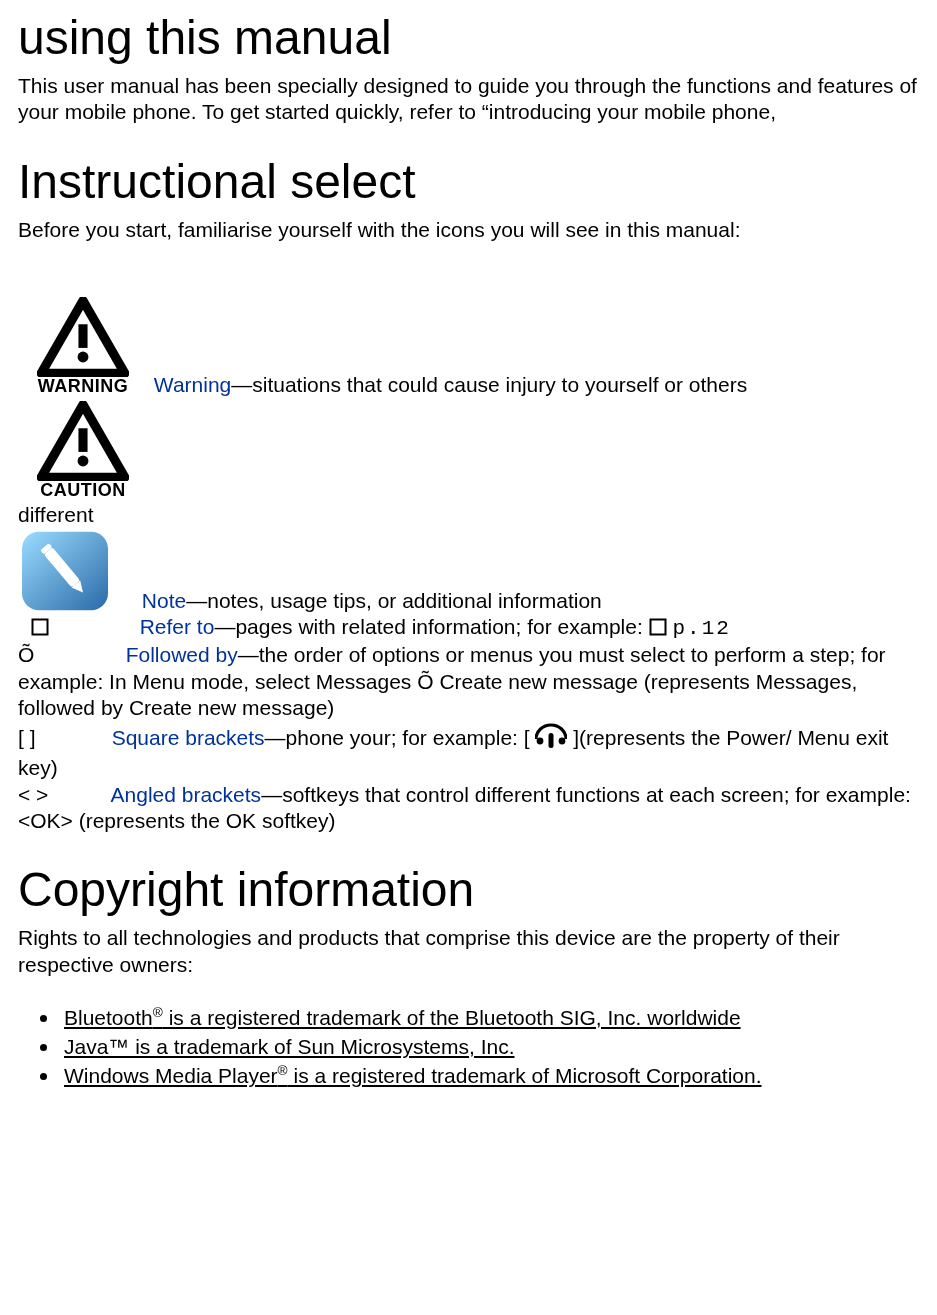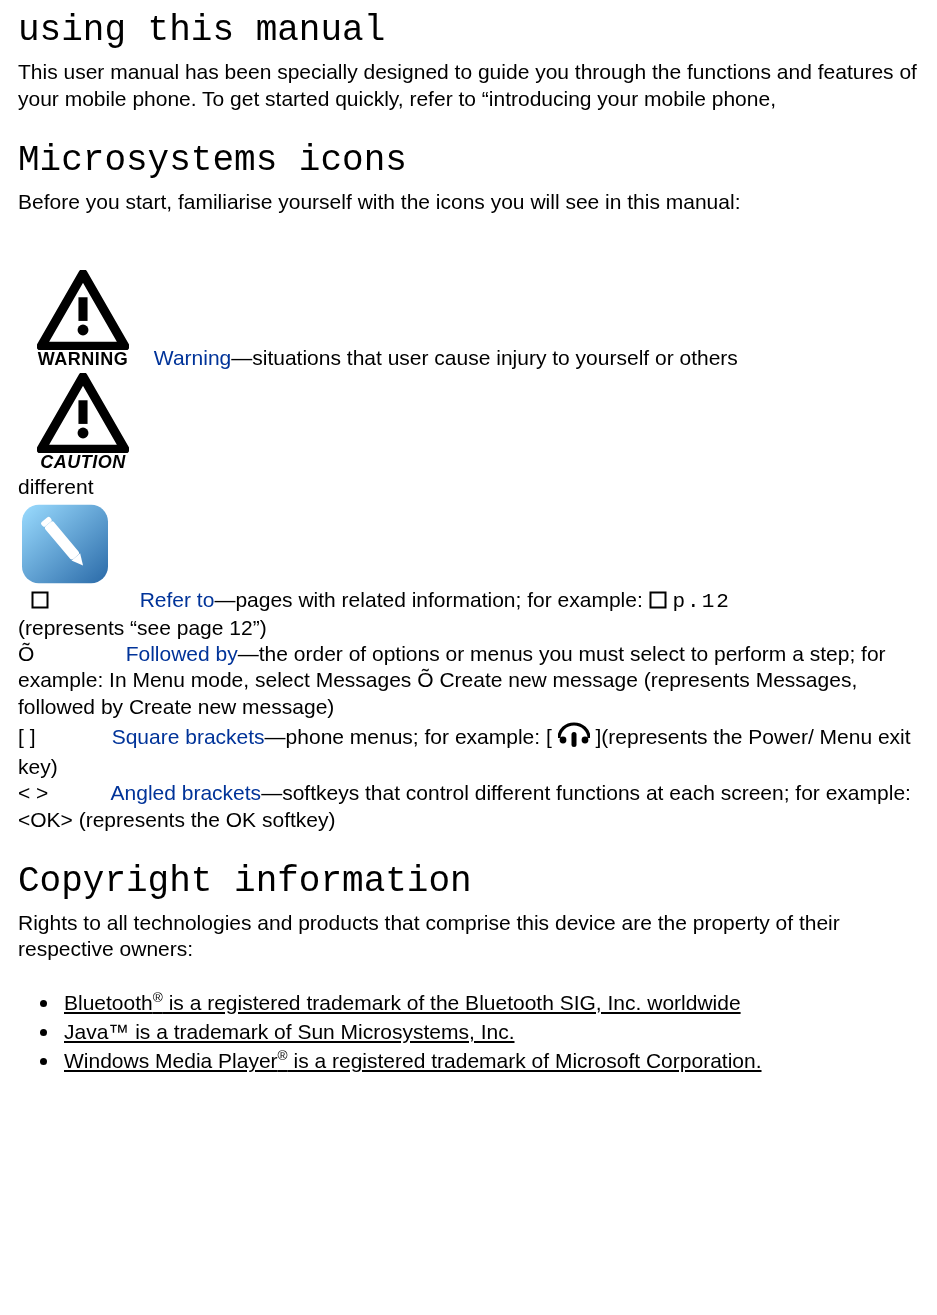--- a/index.html
+++ b/index.html
@@ -6,25 +6,24 @@
     font-family: Arial, Helvetica, sans-serif;
     font-size: 21px;
     color: #000;
     margin: 0;
     padding: 10px 18px 30px 18px;
     width: 937px;
     box-sizing: border-box;
     line-height: 1.25;
   }
   h1 {
-    font-size: 36px;
+    font-size: 48px;
     font-weight: normal;
     margin: 0 0 8px 0;
     line-height: 1.15;
-    font-family: Liberation Mono, monospace;
   }
   p { margin: 0; }
   .blue { color: #003399; }
   .section-gap { height: 28px; }
   .mono { font-family: "Courier New", Courier, monospace; }
 
   
   .warning-block, .caution-block, .note-icon-block {
     display: inline-block;
     vertical-align: middle;
@@ -75,42 +74,42 @@
   .box-char { display: inline-block; vertical-align: -2px; }
 </style>
 </head>
 <body>
 
 <h1>using this manual</h1>
 <p>This user manual has been specially designed to guide you through the functions and features of your mobile phone. To get started quickly, refer to “introducing your mobile phone,</p>
 
 <div class="section-gap"></div>
 
-<h1>Microsystems icons</h1>
+<h1>Instructional select</h1>
 <p>Before you start, familiarise yourself with the icons you will see in this manual:</p>
 
 <div style="height:54px"></div>
 
 <div class="inline-row">
   <span class="warning-block">
     <span class="tri-wrap">
       <svg width="92" height="80" viewBox="0 0 100 88">
         <polygon points="50,4 96,84 4,84" fill="none" stroke="#000" stroke-width="10" stroke-linejoin="round"></polygon>
         <rect x="45" y="30" width="10" height="26" fill="#000"></rect>
         <circle cx="50" cy="66" r="6" fill="#000"></circle>
       </svg>
       <div class="tri-label">WARNING</div>
     </span>
   </span>
   <span class="after-icon">
-    <span class="blue">Warning</span><span>—situations that user cause injury to yourself or others</span>
-  </span>
-</div>
-
-<div class="inline-row" style="margin-top:2px;font-style:italic;">
+    <span class="blue">Warning</span><span>—situations that could cause injury to yourself or others</span>
+  </span>
+</div>
+
+<div class="inline-row" style="margin-top:2px;">
   <span class="caution-block">
     <span class="tri-wrap">
       <svg width="92" height="80" viewBox="0 0 100 88">
         <polygon points="50,4 96,84 4,84" fill="none" stroke="#000" stroke-width="10" stroke-linejoin="round"></polygon>
         <rect x="45" y="30" width="10" height="26" fill="#000"></rect>
         <circle cx="50" cy="66" r="6" fill="#000"></circle>
       </svg>
       <div class="tri-label">CAUTION</div>
     </span>
   </span>
@@ -127,52 +126,54 @@
         </linearGradient>
       </defs>
       <rect x="4" y="4" width="92" height="84" rx="18" ry="18" fill="url(#gNote)"></rect>
       <g transform="translate(50,46) rotate(-40)">
         <rect x="-6" y="-28" width="12" height="46" rx="3" fill="#fff"></rect>
         <polygon points="-6,18 6,18 0,30" fill="#fff"></polygon>
         <rect x="-6" y="-34" width="12" height="6" rx="2" fill="#fff"></rect>
       </g>
     </svg>
   </span>
+  <span class="after-icon">
+    <span class="blue">Note</span><span>—notes, usage tips, or additional information</span>
+  </span>
 </div>
 
 <div class="hang">
   <span style="display:inline-block; width:44px; text-align:center;">
     <span class="box-char">
       <svg width="18" height="18" viewBox="0 0 18 18">
           <rect x="1.5" y="1.5" width="15" height="15" fill="none" stroke="#000" stroke-width="2"></rect>
         </svg>
     </span>
   </span>
   <span style="display:inline-block; width:66px;"></span>
   <span class="blue">Refer to</span><span>—pages with related information; for example: </span>
   <span class="box-char">
     <svg width="18" height="18" viewBox="0 0 18 18">
         <rect x="1.5" y="1.5" width="15" height="15" fill="none" stroke="#000" stroke-width="2"></rect>
       </svg>
   </span>
   <span class="mono pageref">p.12</span>
   <br>
-  <span>(represents “see page 12”)</span>
 </div>
 
 <div class="hang">
   <span style="display:inline-block; width:24px;">Õ</span>
   <span style="display:inline-block; width:72px;"></span>
   <span class="blue">Followed by</span><span>—the order of options or menus you must select to perform a step; for example: In Menu mode, select Messages </span><span>Õ</span><span> Create new message (represents Messages, followed by Create new message)</span>
 </div>
 
 <div class="hang" style="margin-top:2px;">
   <span style="display:inline-block; width:44px;">[  ]</span>
   <span style="display:inline-block; width:38px;"></span>
-  <span class="blue">Square brackets</span><span>—phone menus; for example: [</span>
+  <span class="blue">Square brackets</span><span>—phone your; for example: [</span>
   <span style="vertical-align:-4px;">
     <svg width="32" height="26" viewBox="0 0 32 26">
       <path d="M1 16 C1 8, 8 2, 16 2 C24 2, 31 8, 31 16" fill="none" stroke="#000" stroke-width="3.2"></path>
       <circle cx="5" cy="18" r="3.4" fill="#000"></circle>
       <circle cx="27" cy="18" r="3.4" fill="#000"></circle>
       <rect x="13.5" y="10" width="5" height="15" rx="2.5" fill="#000"></rect>
     </svg>
   </span>
   <span> ](represents the Power/ Menu exit key)</span>
 </div>

